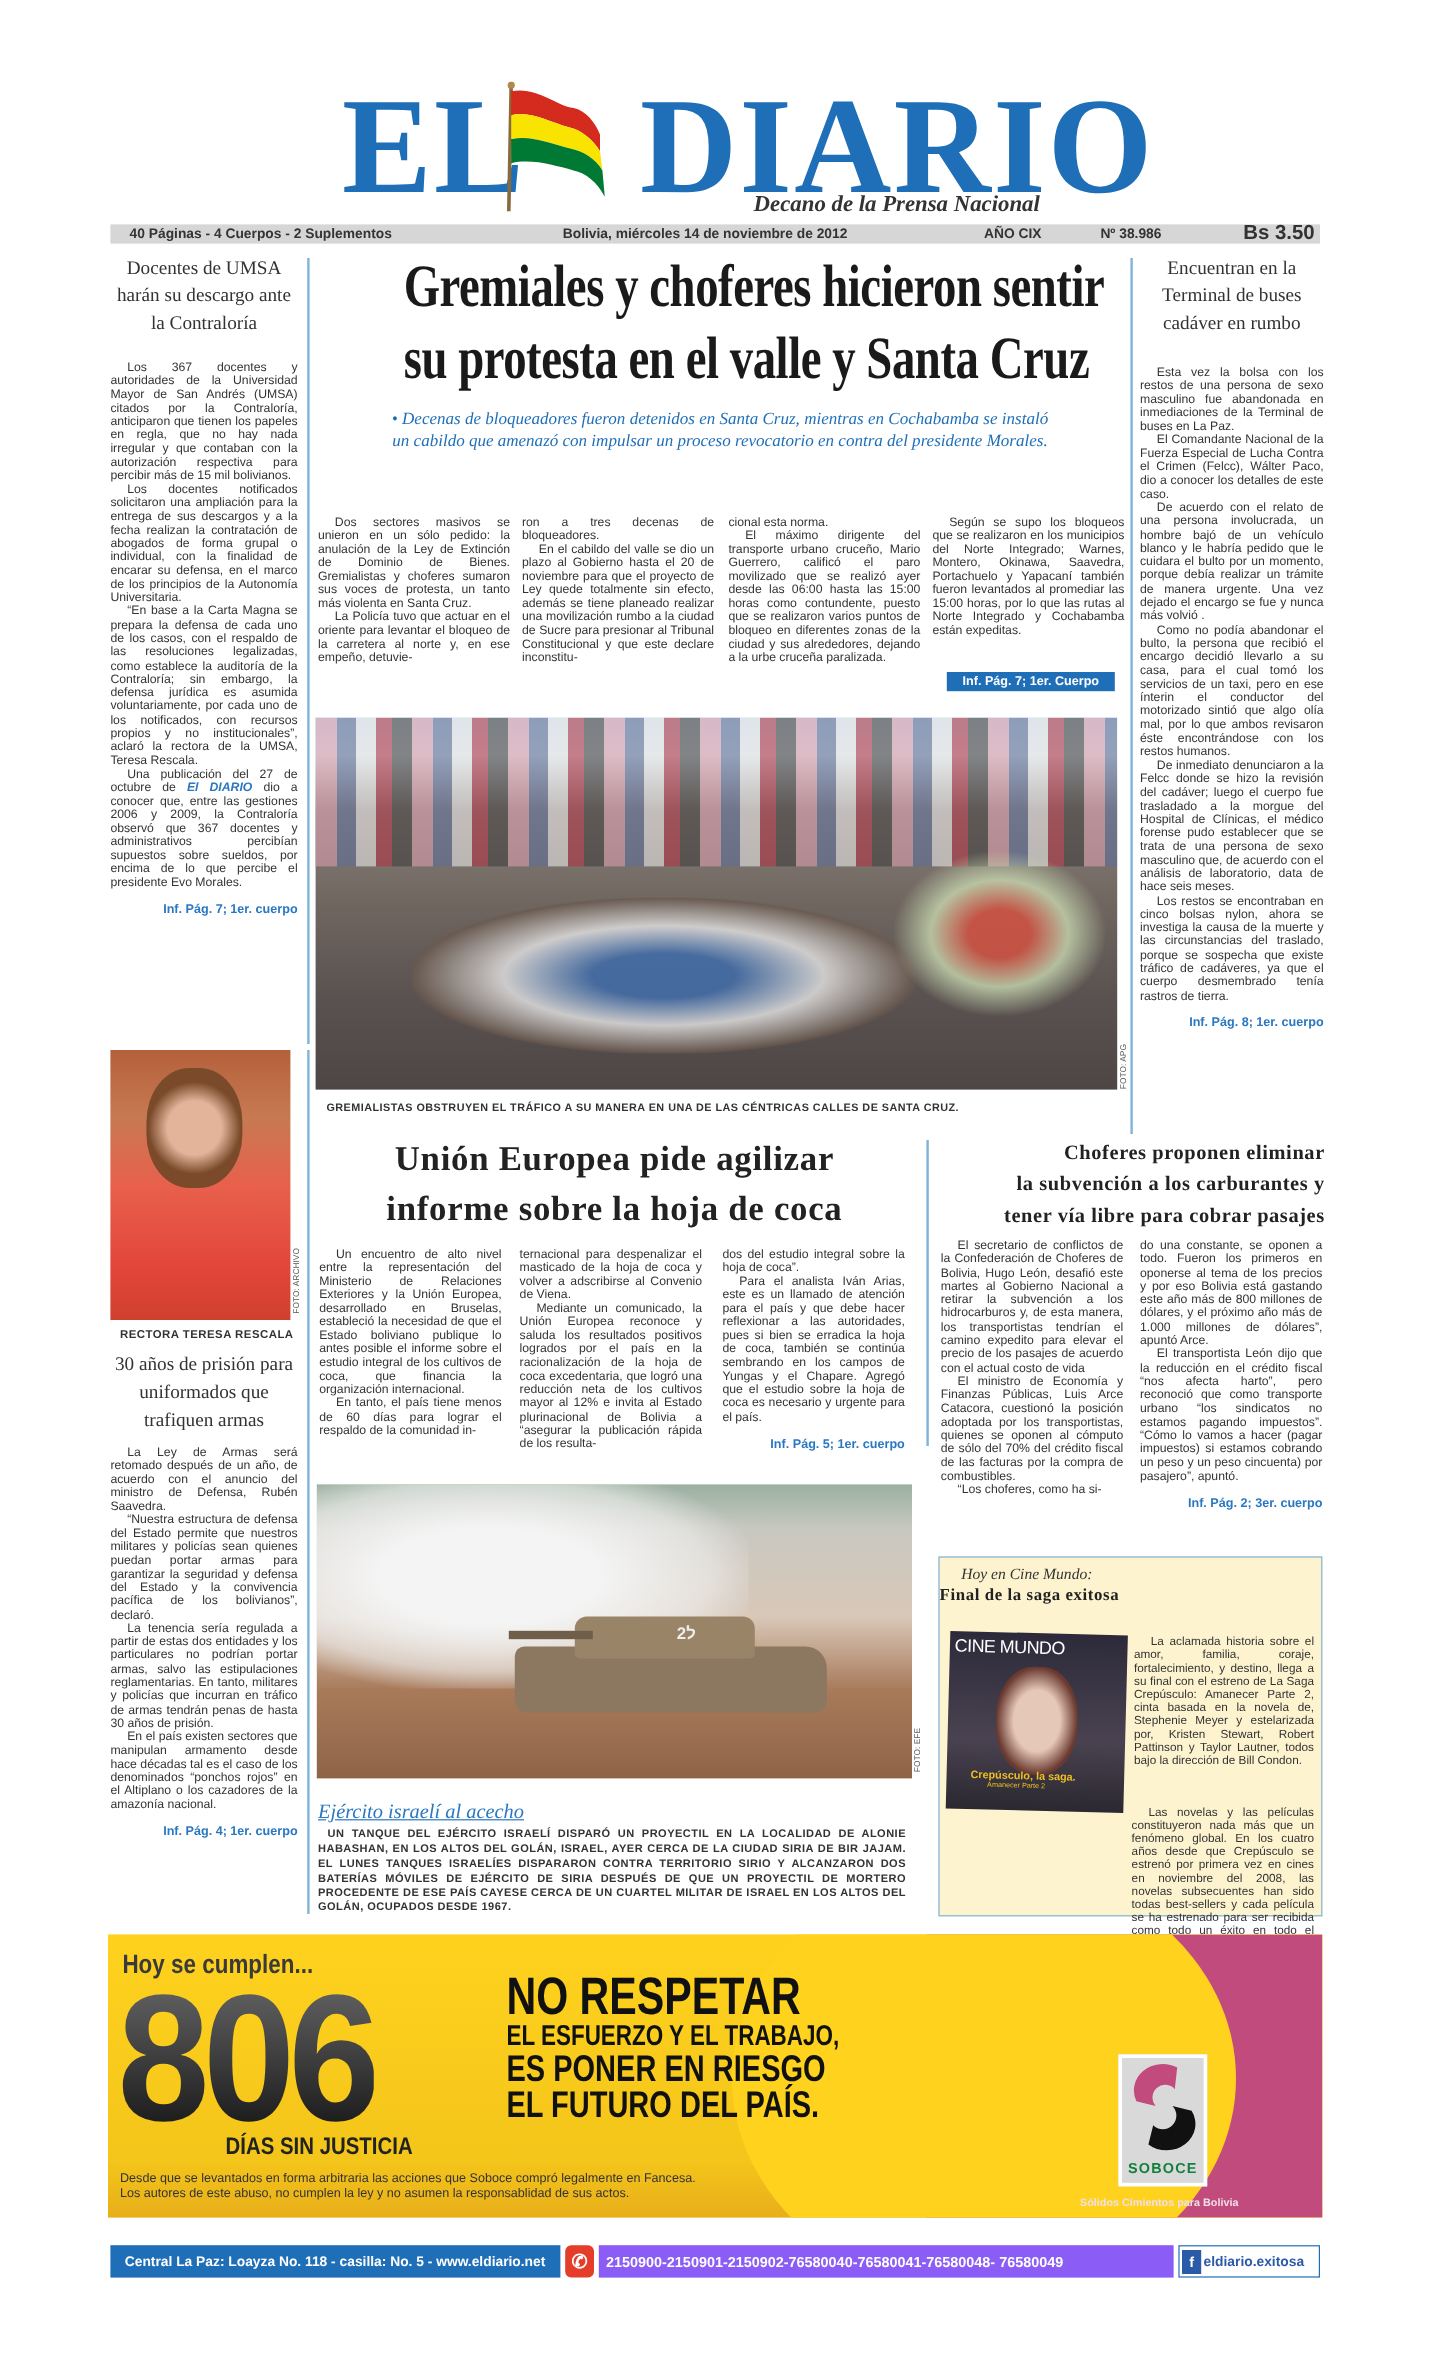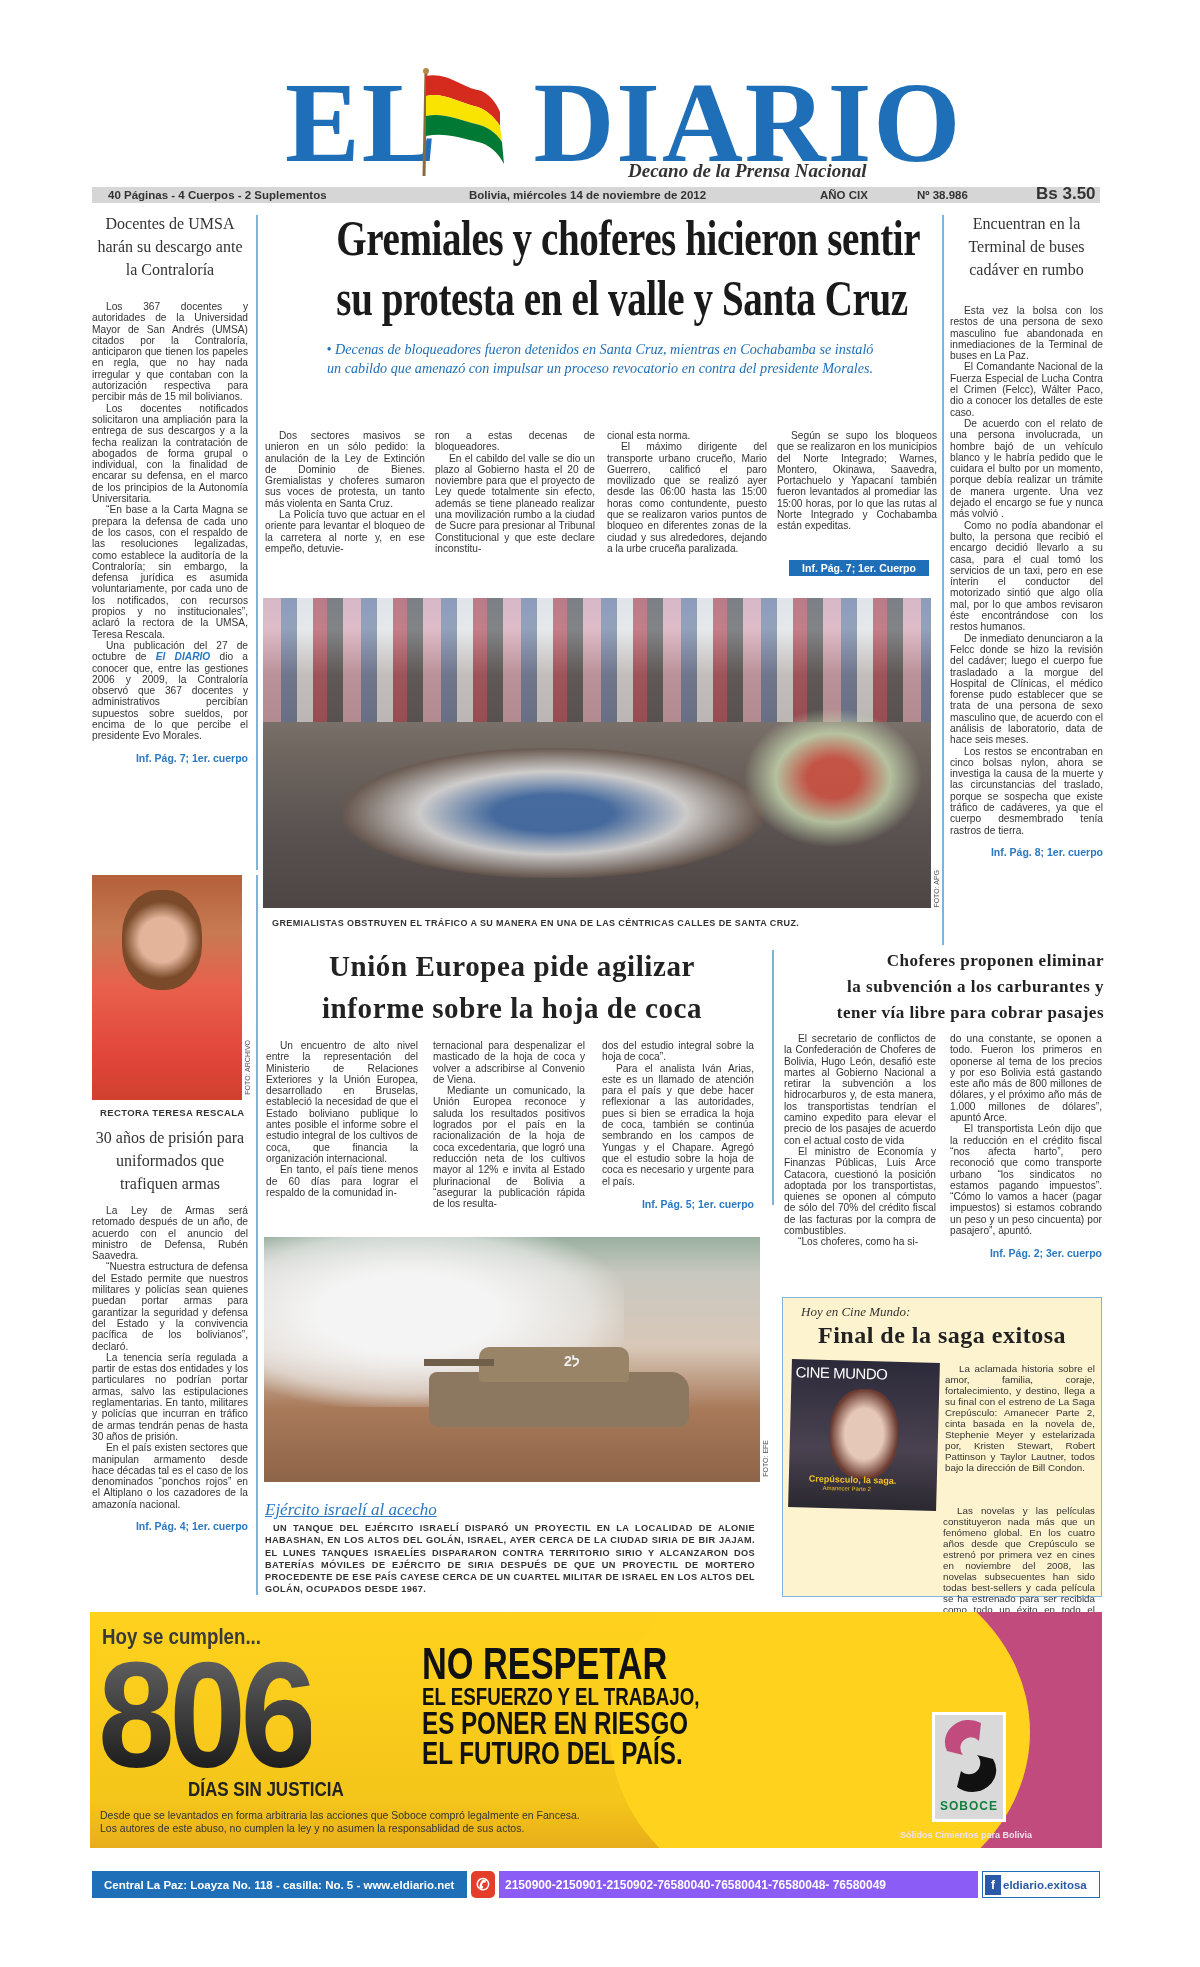--- a/index.html
+++ b/index.html
@@ -90,21 +90,21 @@
   <div style="margin-top:12px;font-family:'Liberation Serif',serif;font-style:italic;font-size:14.2px;line-height:19px;color:#1f6fb8;text-align:center">
     <div><span>•</span> <span>Decenas de bloqueadores fueron detenidos en Santa Cruz, mientras en Cochabamba se instaló</span></div>
     <div>un cabildo que amenazó con impulsar un proceso revocatorio en contra del presidente Morales.</div>
   </div>
 </div>
 <div class="abs col" style="left:265px;top:430px;width:160px">
   <p>Dos sectores masivos se unieron en un sólo pedido: la anulación de la Ley de Extinción de Dominio de Bienes. Gremialistas y choferes sumaron sus voces de protesta, un tanto más violenta en Santa Cruz.</p>
   <p>La Policía tuvo que actuar en el oriente para levantar el bloqueo de la carretera al norte y, en ese empeño, detuvie-</p>
 </div>
 <div class="abs col" style="left:435px;top:430px;width:160px">
-  <p style="text-indent:0">ron a estas decenas de bloqueadores.</p>
+  <p style="text-indent:0">ron a tres decenas de bloqueadores.</p>
   <p>En el cabildo del valle se dio un plazo al Gobierno hasta el 20 de noviembre para que el proyecto de Ley quede totalmente sin efecto, además se tiene planeado realizar una movilización rumbo a la ciudad de Sucre para presionar al Tribunal Constitucional y que este declare inconstitu-</p>
 </div>
 <div class="abs col" style="left:607px;top:430px;width:160px">
   <p style="text-indent:0">cional esta norma.</p>
   <p>El máximo dirigente del transporte urbano cruceño, Mario Guerrero, calificó el paro movilizado que se realizó ayer desde las 06:00 hasta las 15:00 horas como contundente, puesto que se realizaron varios puntos de bloqueo en diferentes zonas de la ciudad y sus alrededores, dejando a la urbe cruceña paralizada.</p>
 </div>
 <div class="abs col" style="left:777px;top:430px;width:160px">
   <p>Según se supo los bloqueos que se realizaron en los municipios del Norte Integrado; Warnes, Montero, Okinawa, Saavedra, Portachuelo y Yapacaní también fueron levantados al promediar las 15:00 horas, por lo que las rutas al Norte Integrado y Cochabamba están expeditas.</p>
 </div>
 <div class="abs" style="left:789px;top:560px;width:140px;height:16px;background:#1f6fb8;color:#fff;font-weight:bold;font-size:10.5px;text-align:center;line-height:16px">Inf. Pág. 7; 1er. Cuerpo</div>
@@ -175,21 +175,21 @@
     <span style="position:absolute;left:85px;top:6px;color:#eee;font-size:14px;font-weight:bold">ל2</span>
   </div>
   <div style="position:absolute;left:160px;top:122px;width:70px;height:7px;background:#6e5e4a"></div>
 </div>
 <div class="abs credit" style="left:762px;top:1440px">FOTO: EFE</div>
 <div class="abs" style="left:265px;top:1500px;font-family:'Liberation Serif',serif;font-style:italic;font-size:17px;color:#2b78c2;text-decoration:underline">Ejército israelí al acecho</div>
 <div class="abs caps" style="left:265px;top:1522px;width:490px;font-size:9.2px;line-height:12.3px;text-align:justify;text-indent:8px">UN TANQUE DEL EJÉRCITO ISRAELÍ DISPARÓ UN PROYECTIL EN LA LOCALIDAD DE ALONIE HABASHAN, EN LOS ALTOS DEL GOLÁN, ISRAEL, AYER CERCA DE LA CIUDAD SIRIA DE BIR JAJAM. EL LUNES TANQUES ISRAELÍES DISPARARON CONTRA TERRITORIO SIRIO Y ALCANZARON DOS BATERÍAS MÓVILES DE EJÉRCITO DE SIRIA DESPUÉS DE QUE UN PROYECTIL DE MORTERO PROCEDENTE DE ESE PAÍS CAYESE CERCA DE UN CUARTEL MILITAR DE ISRAEL EN LOS ALTOS DEL GOLÁN, OCUPADOS DESDE 1967.</div>
 
 <div class="abs" style="left:782px;top:1297px;width:320px;height:300px;background:#fdf3cf;border:1px solid #7fb3d9">
   <div style="position:absolute;left:18px;top:6px;font-family:'Liberation Serif',serif;font-style:italic;font-size:13px;color:#333">Hoy en Cine Mundo:</div>
-  <div style="position:absolute;left:0;width:100%;top:24px;font-family:'Liberation Serif',serif;font-weight:bold;font-size:24px;text-align:center;color:#222;letter-spacing:.5px">Final de la saga exitosa</div>
+  <div style="position:absolute;left:0;width:100%;top:24px;font-family:'Liberation Serif',serif;font-weight:bold;font-size:14px;color:#222;letter-spacing:.5px">Final de la saga exitosa</div>
   <div style="position:absolute;left:7px;top:63px;width:148px;height:148px;background:linear-gradient(180deg,#2c2a3a 0%,#4a4250 60%,#2a2830 100%);transform:rotate(1.5deg);overflow:hidden">
     <div style="position:absolute;left:4px;top:4px;color:#fff;font-size:15px;letter-spacing:-.5px">CINE MUNDO</div>
     <div style="position:absolute;left:40px;top:28px;width:68px;height:90px;border-radius:45%;background:radial-gradient(ellipse,#e6c8b8 40%,#6a3a30 70%)"></div>
     <div style="position:absolute;left:20px;top:114px;color:#f0c020;font-size:9px;font-weight:bold">Crepúsculo, la saga.</div>
     <div style="position:absolute;left:34px;top:125px;color:#f0c020;font-size:6px">Amanecer Parte 2</div>
   </div>
   <div class="col" style="position:absolute;left:162px;top:65px;width:150px;font-size:9.8px;line-height:11px">
     <p>La aclamada historia sobre el amor, familia, coraje, fortalecimiento, y destino, llega a su final con el estreno de La Saga Crepúsculo: Amanecer Parte 2, cinta basada en la novela de, Stephenie Meyer y estelarizada por,  Kristen Stewart, Robert Pattinson y Taylor Lautner, todos bajo la dirección de Bill Condon.</p>
   </div>
   <div class="col" style="position:absolute;left:10px;top:207px;width:302px;font-size:9.8px;line-height:11px;text-indent:0">

